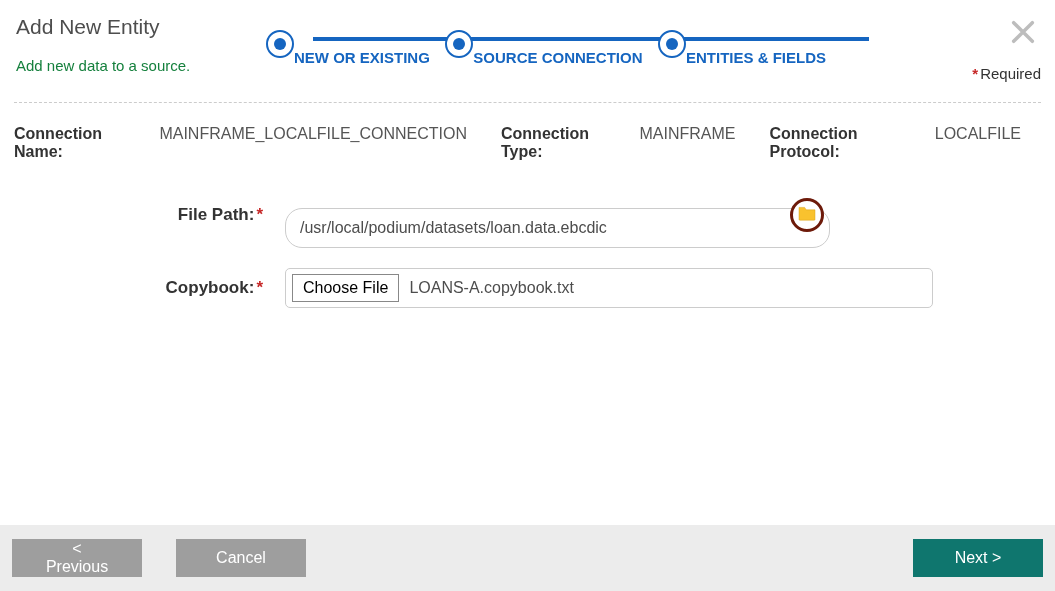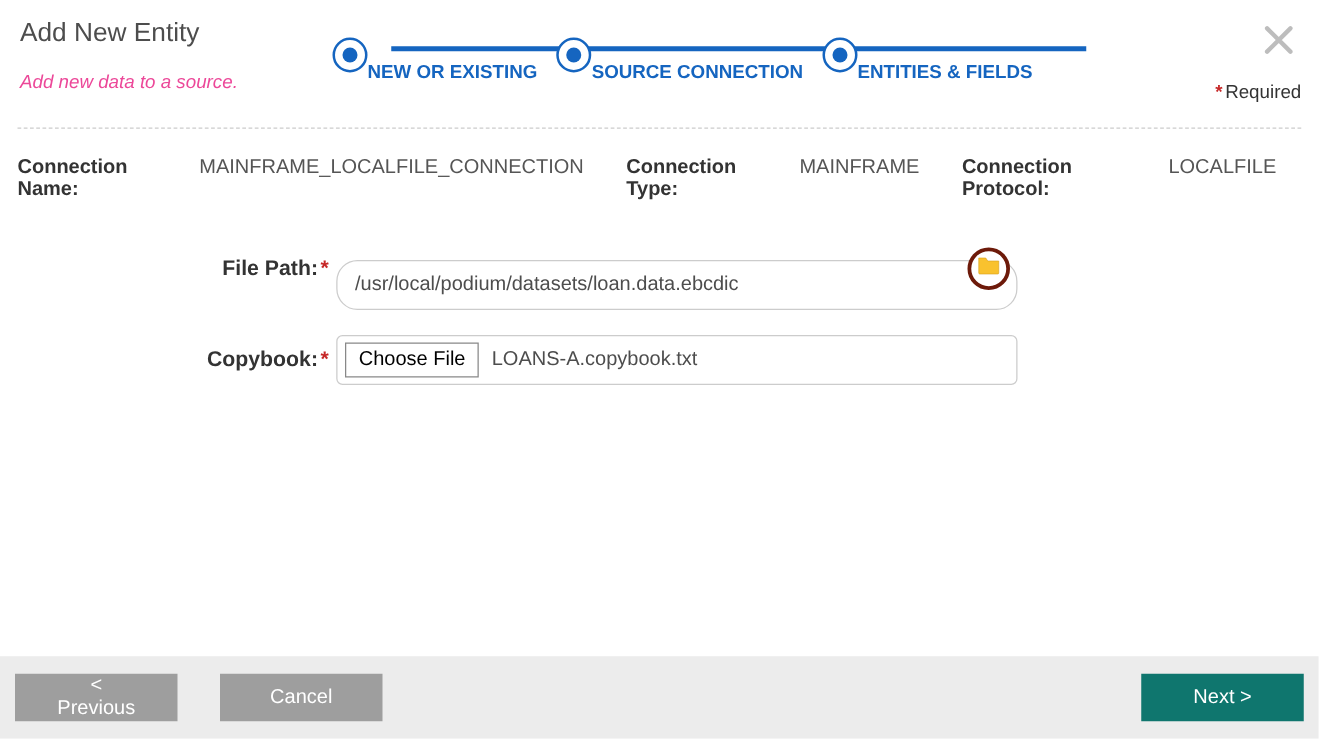--- a/index.html
+++ b/index.html
@@ -12,21 +12,21 @@
     position: relative;
     overflow: hidden;
   }
   .header {
     padding: 15px 16px 0 16px;
     display: flex;
     align-items: flex-start;
   }
   .title-block { flex: 0 0 250px; }
   .page-title { font-size: 21px; color: #4d4d4d; font-weight: 400; }
-  .page-subtitle { font-size: 15px; color: #ec4899; margin-top: 18px; font-style: italic; }
+  .page-subtitle { font-size: 15px; color: #15803d; margin-top: 18px; }
   .stepper-block {
     flex: 1;
     position: relative;
     padding-top: 6px;
   }
   .stepper-line {
     position: absolute;
     top: 22px; left: 47px; right: 170px;
     height: 4px;
     background: #1565c0;
@@ -88,20 +88,21 @@
   }
   .info-label { font-weight: 600; }
   .info-value { color: #555; font-weight: 400; margin-right: 20px; }
   .form-area {
     padding: 10px 14px 0 14px;
   }
   .form-row {
     display: flex;
     align-items: center;
     margin-bottom: 20px;
+    gap: 16px;
   }
   .form-label {
     width: 255px;
     text-align: right;
     font-size: 17px;
     font-weight: 600;
     color: #333;
     padding-right: 6px;
   }
   .form-label .asterisk { color: #c62828; margin-left: 2px; }
@@ -125,21 +126,21 @@
     transform: translateY(-50%);
     width: 34px; height: 34px;
     border-radius: 50%;
     border: 3px solid #6d1a0a;
     background: #fff;
     display: flex; align-items: center; justify-content: center;
     cursor: pointer;
   }
   .folder-btn svg { width: 20px; height: 16px; }
   .file-box {
-    width: 545px;
+    width: 648px;
     height: 40px;
     border: 1px solid #ccc;
     border-radius: 5px;
     display: flex;
     align-items: center;
     padding: 0 6px;
   }
   .choose-btn {
     height: 28px;
     border: 1px solid #888;

